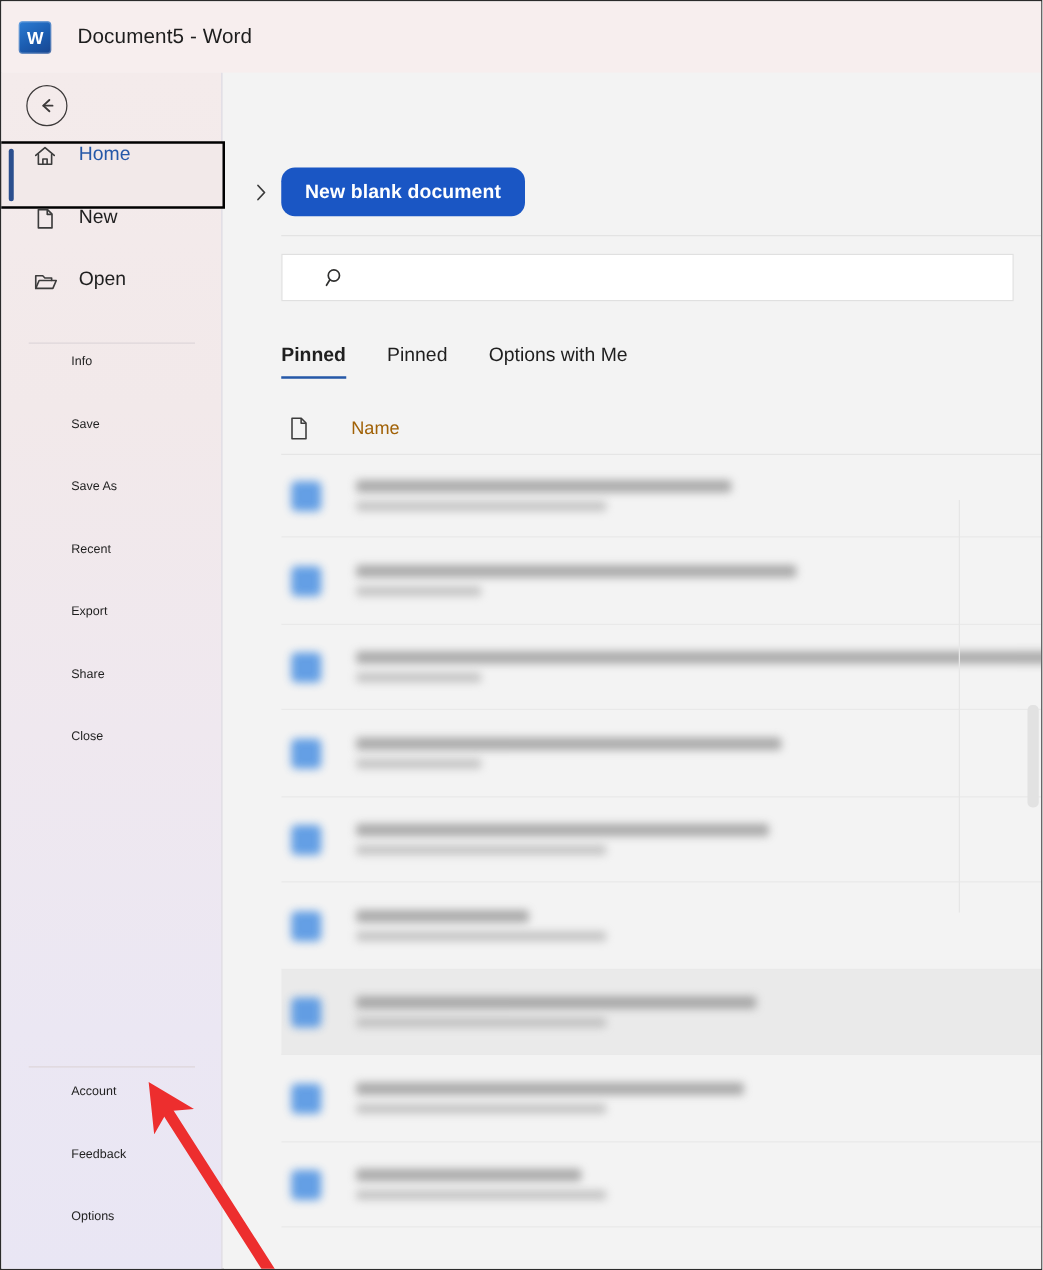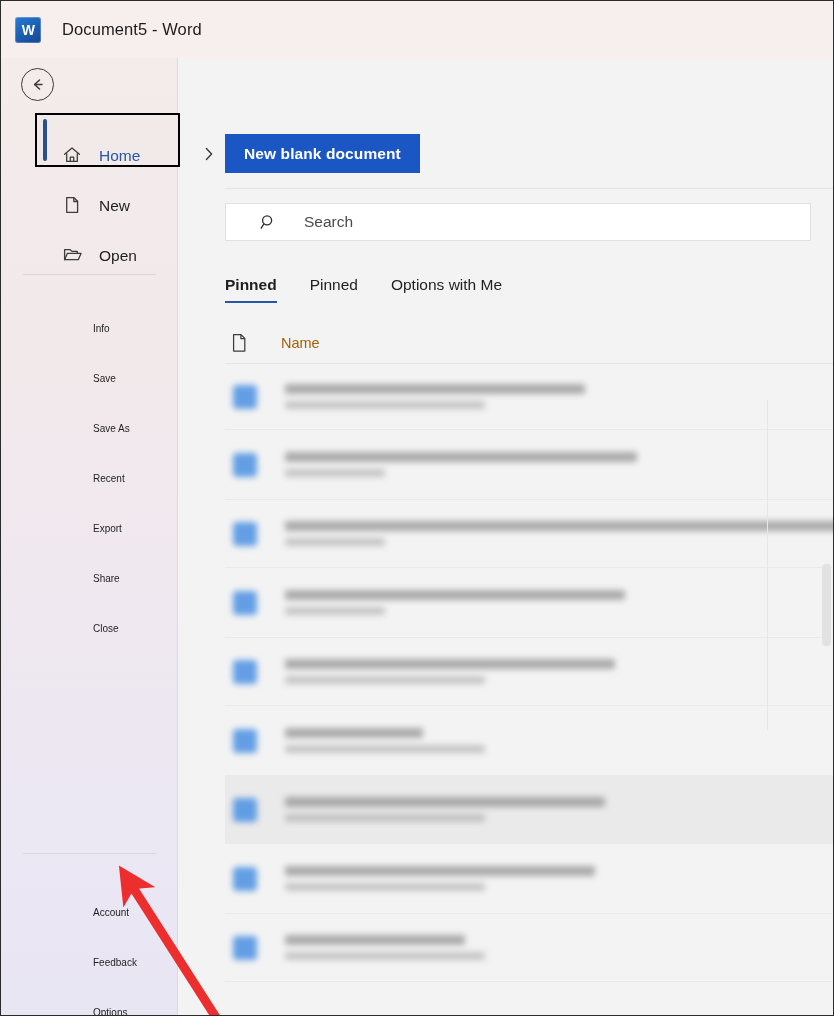--- a/index.html
+++ b/index.html
@@ -90,23 +90,22 @@
     box-sizing: border-box;
   }
   .back-btn svg { display: block; }
 
   .nav-list { position: absolute; left: 0; top: 57px; width: 177px; }
 
   .nav-item {
     position: relative;
     height: 50px;
     display: flex;
-    align-items: flex-end;
-    box-sizing: border-box;
-    margin-left: 36px;
+    align-items: flex-start;
+    box-sizing: border-box;
   }
   .nav-item .nav-icon {
     width: 26px;
     margin-left: 22px;
     display: flex;
     align-items: center;
     justify-content: center;
     color: #3c3c3c;
     flex: 0 0 auto;
   }
@@ -187,21 +186,21 @@
   }
 
   .new-doc-btn {
     position: absolute;
     left: 46px; top: 76px;
     height: 39px;
     padding: 0 19px;
     background: #1a56c4;
     color: #ffffff;
     border: none;
-    border-radius: 0;
+    border-radius: 11px;
     font-family: "Liberation Sans", sans-serif;
     font-size: 15.5px;
     font-weight: bold;
     letter-spacing: .1px;
     display: flex;
     align-items: center;
     cursor: pointer;
   }
 
   .top-divider {
@@ -482,21 +481,20 @@
 
     <div class="top-divider"></div>
 
     <div class="search-box">
       <span class="search-ico">
         <svg width="19" height="19" viewBox="0 0 19 19" fill="none">
           <circle cx="8.1" cy="7.4" r="4.5" stroke="currentColor" stroke-width="1.35"></circle>
           <path d="M4.9 10.8 L2.2 15.2" stroke="currentColor" stroke-width="1.35" stroke-linecap="round"></path>
         </svg>
       </span>
-      <input class="search-input" type="text" placeholder="Search" style="">
     </div>
 
     <div class="tabs">
       <div class="tab active">Pinned</div>
       <div class="tab">Pinned</div>
       <div class="tab">Options with Me</div>
     </div>
 
     <div class="col-header">
       <span class="doc-ico">

